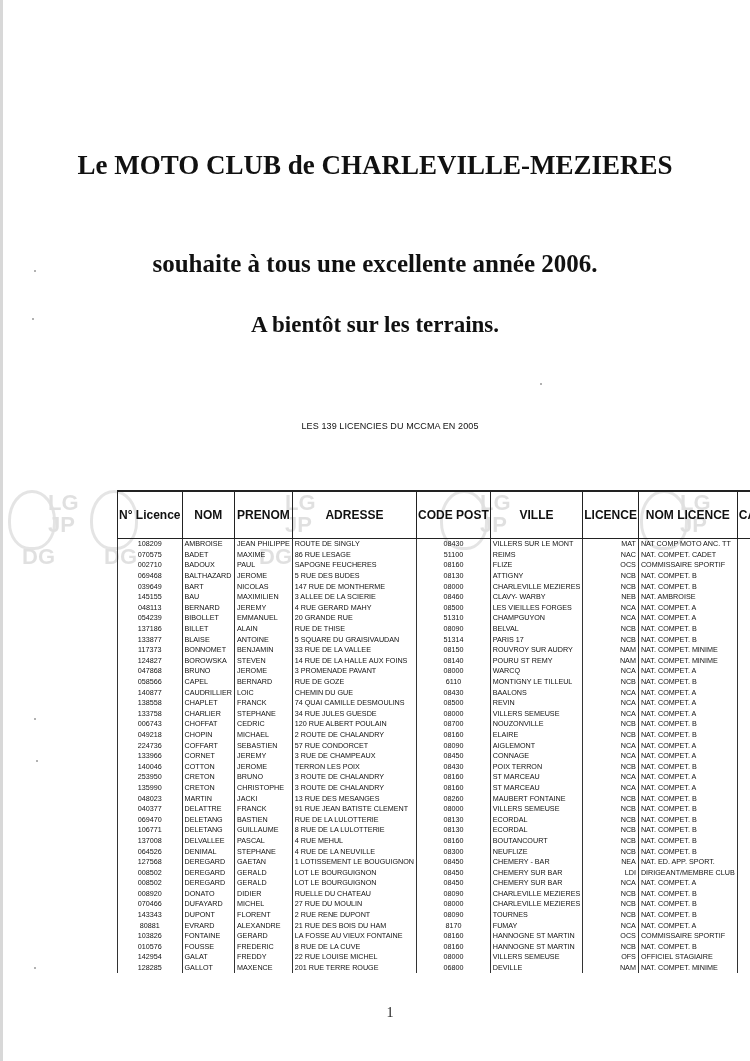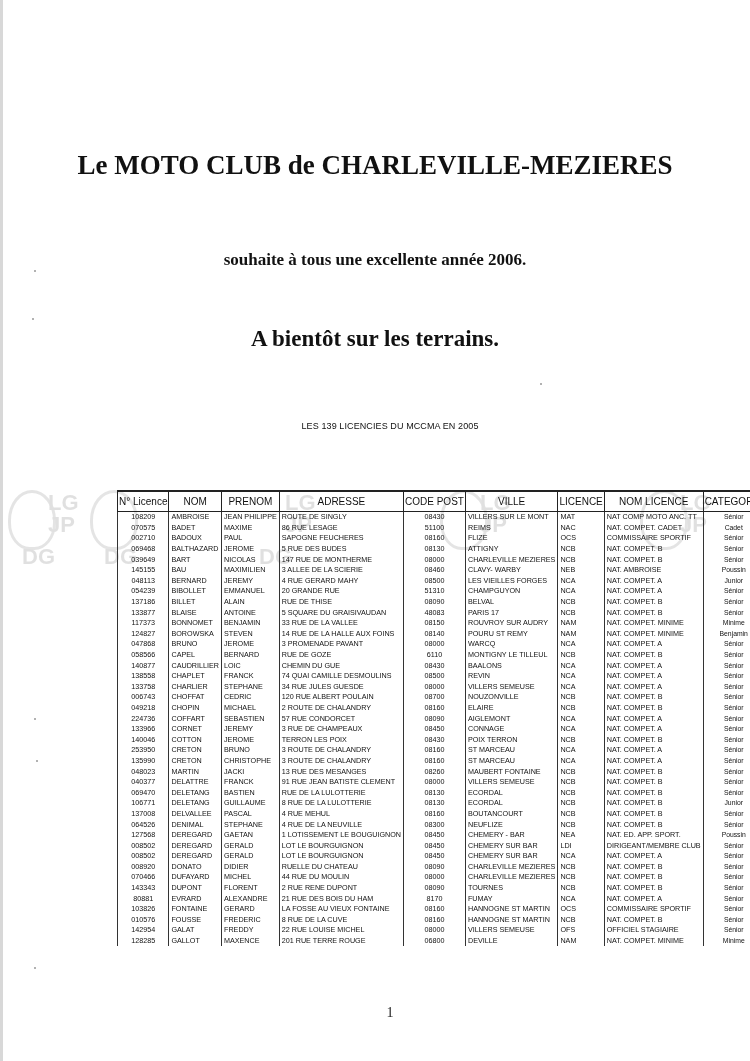--- a/index.html
+++ b/index.html
@@ -10,53 +10,53 @@
   }
   .left-strip {
     position: absolute; left: 0; top: 0; width: 3px; height: 1061px;
     background: #d8d8d8;
   }
   .heading {
     position: absolute; left: 0; width: 750px; text-align: center;
     font-family: "Liberation Serif", serif; font-weight: bold; color: #111;
   }
   .h1 { top: 148px; font-size: 27px; line-height: 34px; }
-  .h2 { top: 250px; font-size: 17px; }
-  .h3 { top: 312px; font-size: 23px; margin-top: 14px; }
+  .h2 { top: 250px; font-size: 25px; }
+  .h3 { top: 312px; font-size: 23px; }
   .subtitle {
     position: absolute; top: 421px; left: 0; width: 780px; text-align: center;
     font-size: 9px; color: #111; letter-spacing: 0.1px;
   }
   .watermark {
     position: absolute; top: 490px; opacity: 0.22; color: #777;
     font-family: "Liberation Sans", sans-serif; font-weight: bold;
   }
   .wm-face {
     position: absolute; width: 42px; height: 54px; border: 3px solid #888;
     border-radius: 50% 50% 45% 45%;
   }
   .wm-text { position: absolute; font-size: 22px; line-height: 22px; }
   table.lic {
     position: absolute; left: 117px; top: 490px;
     border-collapse: collapse; table-layout: fixed;
     font-size: 7.2px; color: #111;
   }
   table.lic th {
-    font-weight: normal; font-size: 10px; height: 10px; padding: 4px 1px;
+    font-weight: bold; font-size: 12px; height: 10px; padding: 16px 1px;
     border: 1px solid #222; border-top: 2px solid #222; white-space: nowrap; overflow: hidden;
     text-align: center;
   }
   table.lic td {
     height: 10.6px; padding: 0 2px; white-space: nowrap; overflow: hidden;
     border-left: 1px solid #333; border-right: 1px solid #333;
     line-height: 10px;
   }
   table.lic tr:last-child td { border-bottom: none; }
   td.c { text-align: center; }
-  td.r { text-align: left; }
+  td.r { text-align: right; }
   td.cat { text-align: center; font-size: 6.8px; }
   .page-number {
     position: absolute; top: 1005px; left: 0; width: 780px; text-align: center;
     font-family: "Liberation Serif", serif; font-size: 14px; color: #222;
   }
   .speck { position: absolute; width: 2px; height: 2px; background: #999; border-radius: 1px; }
 </style>
 </head>
 <body>
 
@@ -219,21 +219,21 @@
         <td>BELVAL</td>
         <td class="r">NCB</td>
         <td>NAT. COMPET. B</td>
         <td class="cat">Sénior</td>
       </tr>
       <tr>
         <td class="c">133877</td>
         <td>BLAISE</td>
         <td>ANTOINE</td>
         <td>5 SQUARE DU GRAISIVAUDAN</td>
-        <td class="c">48083</td>
+        <td class="c">51314</td>
         <td>PARIS 17</td>
         <td class="r">NCB</td>
         <td>NAT. COMPET. B</td>
         <td class="cat">Sénior</td>
       </tr>
       <tr>
         <td class="c">117373</td>
         <td>BONNOMET</td>
         <td>BENJAMIN</td>
         <td>33 RUE DE LA VALLEE</td>
@@ -493,21 +493,21 @@
         <td class="c">08090</td>
         <td>CHARLEVILLE MEZIERES</td>
         <td class="r">NCB</td>
         <td>NAT. COMPET. B</td>
         <td class="cat">Sénior</td>
       </tr>
       <tr>
         <td class="c">070466</td>
         <td>DUFAYARD</td>
         <td>MICHEL</td>
-        <td>44 RUE DU MOULIN</td>
+        <td>27 RUE DU MOULIN</td>
         <td class="c">08000</td>
         <td>CHARLEVILLE MEZIERES</td>
         <td class="r">NCB</td>
         <td>NAT. COMPET. B</td>
         <td class="cat">Sénior</td>
       </tr>
       <tr>
         <td class="c">143343</td>
         <td>DUPONT</td>
         <td>FLORENT</td>

